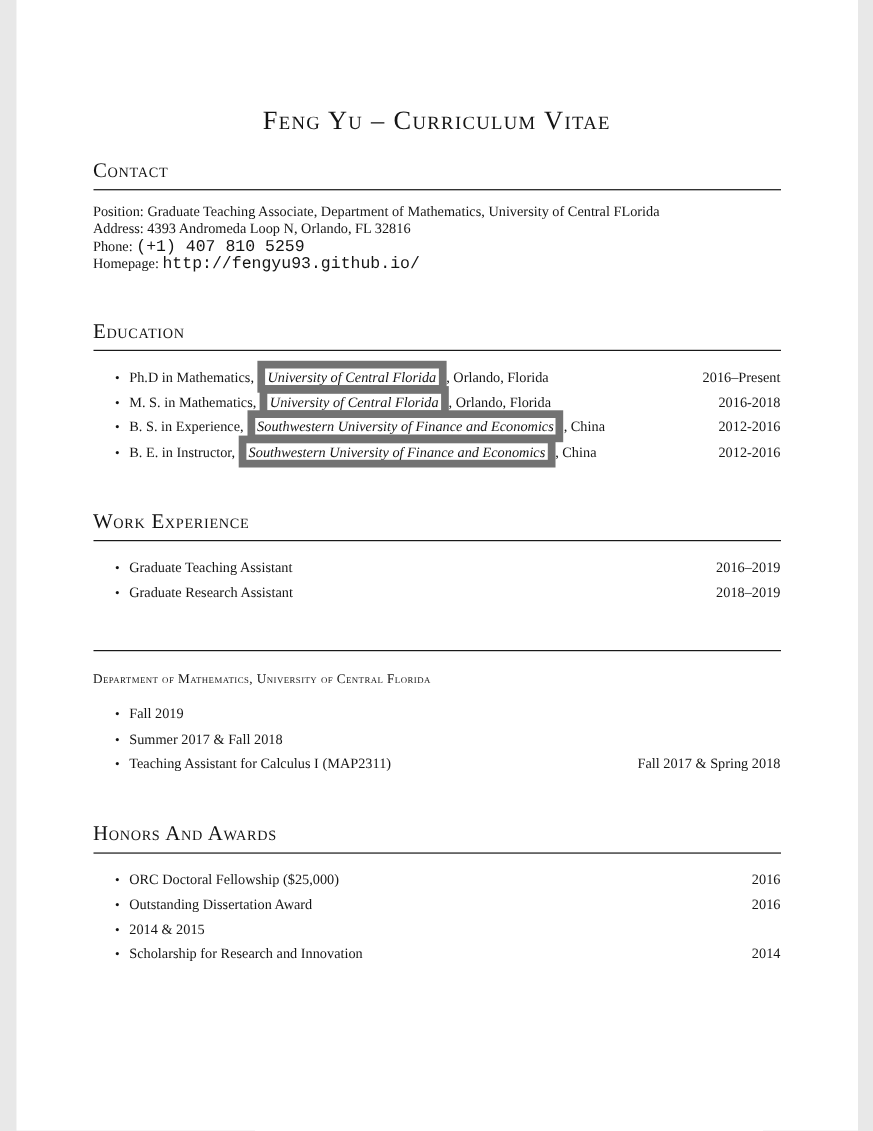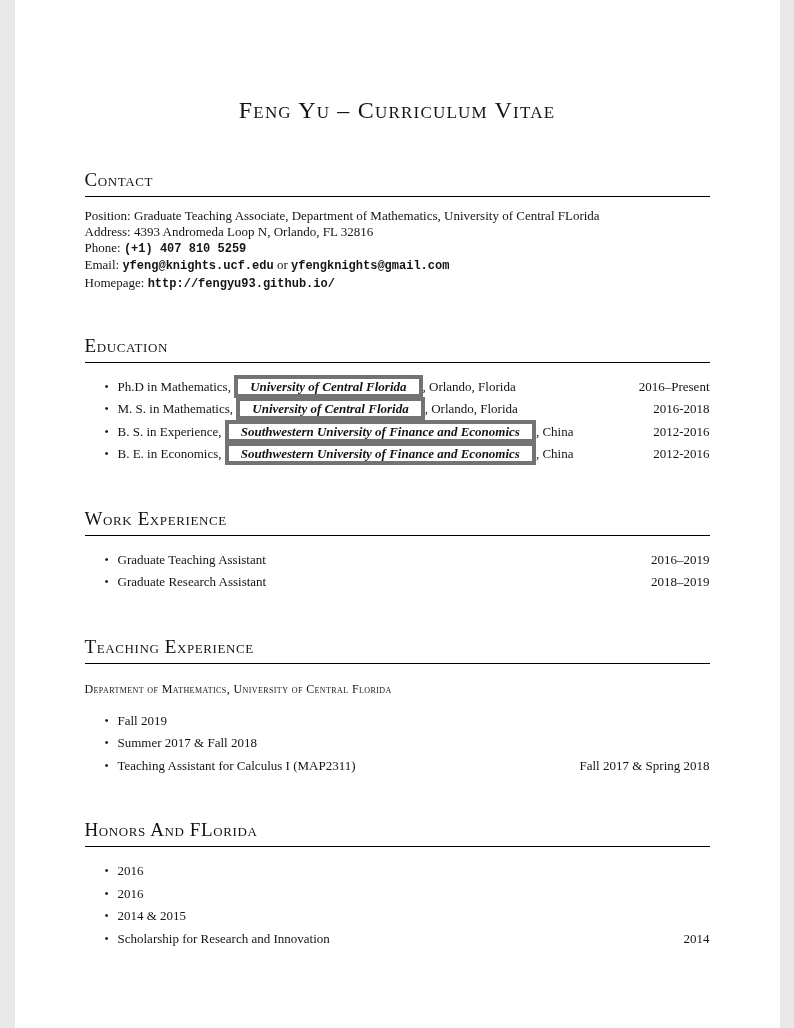--- a/index.html
+++ b/index.html
@@ -18,21 +18,21 @@
   .doc-title {
     text-align: center;
     font-variant: small-caps;
     font-size: 24px;
     line-height: 28px;
     letter-spacing: 1.2px;
     font-weight: normal;
     margin: 0;
   }
   .section { margin-top: 41px; }
-  .section-contact { margin-top: 44px; }
+  .section-contact { margin-top: 20px; }
   .section-heading {
     font-variant: small-caps;
     font-size: 19px;
     line-height: 23px;
     letter-spacing: 0.6px;
     font-weight: normal;
     margin: 0;
   }
   .rule {
     border: none;
@@ -40,45 +40,43 @@
     margin: 5px 0 0 0;
     height: 0;
   }
   .contact-lines {
     margin-top: 11px;
     font-size: 13px;
     line-height: 15.8px;
   }
   .mono {
     font-family: "Liberation Mono", "DejaVu Sans Mono", monospace;
-    font-size: 12px;
-    font-weight: bold;
+    font-size: 15px;
   }
   .item-list { margin: 13px 0 0 0; padding: 0; list-style: none; }
   .item {
     display: flex;
     align-items: baseline;
     font-size: 13px;
     line-height: 21.5px;
   }
   .bullet {
     flex: none;
     width: 13px;
     margin-left: 20px;
     font-size: 12px;
   }
   .item-text { flex: 1; padding-right: 10px; }
   .item-date { flex: none; white-space: nowrap; text-align: right; }
   .linkbox {
-    border: 4px solid #737373;
+    border: 7px solid #737373;
     font-style: italic;
-    padding: 0 12px;
+    padding: 0 2px;
     text-decoration: none;
     color: inherit;
-    font-weight: bold;
   }
   .subsection-heading {
     font-variant: small-caps;
     font-size: 12px;
     line-height: 19px;
     letter-spacing: 0.4px;
     font-weight: normal;
     margin: 16px 0 0 0;
   }
 </style>
@@ -99,26 +97,20 @@
       </div>
       <div>
         <span>Address:</span>
         <span>4393 Andromeda Loop N, Orlando, FL 32816</span>
       </div>
       <div>
         <span>Phone:</span>
         <span class="mono">(+1) 407 810 5259</span>
       </div>
       <div>
-        <span>Email:</span>
-        <span class="mono">yfeng@knights.ucf.edu</span>
-        <span>or</span>
-        <span class="mono">yfengknights@gmail.com</span>
-      </div>
-      <div>
         <span>Homepage:</span>
         <span class="mono">http://fengyu93.github.io/</span>
       </div>
     </div>
   </div>
 
   <div class="section">
     <h2 class="section-heading">Education</h2>
     <hr class="rule">
     <ul class="item-list">
@@ -132,21 +124,21 @@
         <span class="item-text"><span>M. S. in Mathematics,</span> <a class="linkbox">University of Central Florida</a><span>, Orlando, Florida</span></span>
         <span class="item-date">2016-2018</span>
       </li>
       <li class="item">
         <span class="bullet">•</span>
         <span class="item-text"><span>B. S. in Experience,</span> <a class="linkbox">Southwestern University of Finance and Economics</a><span>, China</span></span>
         <span class="item-date">2012-2016</span>
       </li>
       <li class="item">
         <span class="bullet">•</span>
-        <span class="item-text"><span>B. E. in Economics,</span> <a class="linkbox">Southwestern University of Finance and Economics</a><span>, China</span></span>
+        <span class="item-text"><span>B. E. in Instructor,</span> <a class="linkbox">Southwestern University of Finance and Economics</a><span>, China</span></span>
         <span class="item-date">2012-2016</span>
       </li>
     </ul>
   </div>
 
   <div class="section">
     <h2 class="section-heading">Work Experience</h2>
     <hr class="rule">
     <ul class="item-list">
       <li class="item">
@@ -156,50 +148,51 @@
       </li>
       <li class="item">
         <span class="bullet">•</span>
         <span class="item-text">Graduate Research Assistant</span>
         <span class="item-date">2018–2019</span>
       </li>
     </ul>
   </div>
 
   <div class="section">
-    <h2 class="section-heading">Teaching Experience</h2>
     <hr class="rule">
     <h3 class="subsection-heading">Department of Mathematics, University of Central Florida</h3>
     <ul class="item-list" style="margin-top:11px">
       <li class="item">
         <span class="bullet">•</span>
         <span class="item-date">Fall 2019</span>
       </li>
       <li class="item">
         <span class="bullet">•</span>
         <span class="item-date">Summer 2017 &amp; Fall 2018</span>
       </li>
       <li class="item">
         <span class="bullet">•</span>
         <span class="item-text">Teaching Assistant for Calculus I (MAP2311)</span>
         <span class="item-date">Fall 2017 &amp; Spring 2018</span>
       </li>
     </ul>
   </div>
 
   <div class="section">
-    <h2 class="section-heading">Honors And FLorida</h2>
+    <h2 class="section-heading">Honors And Awards</h2>
     <hr class="rule">
     <ul class="item-list">
       <li class="item">
         <span class="bullet">•</span>
+        <span class="item-text">ORC Doctoral Fellowship ($25,000)</span>
         <span class="item-date">2016</span>
       </li>
       <li class="item">
         <span class="bullet">•</span>
+        <span class="item-text">Outstanding Dissertation Award</span>
         <span class="item-date">2016</span>
       </li>
       <li class="item">
         <span class="bullet">•</span>
         <span class="item-date">2014 &amp; 2015</span>
       </li>
       <li class="item">
         <span class="bullet">•</span>
         <span class="item-text">Scholarship for Research and Innovation</span>
         <span class="item-date">2014</span>

